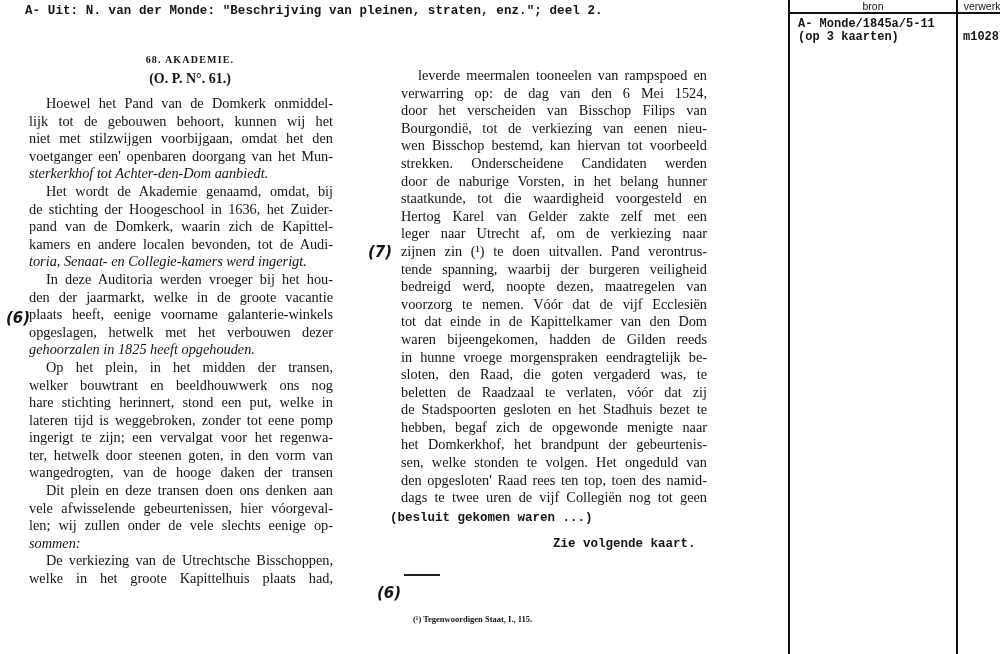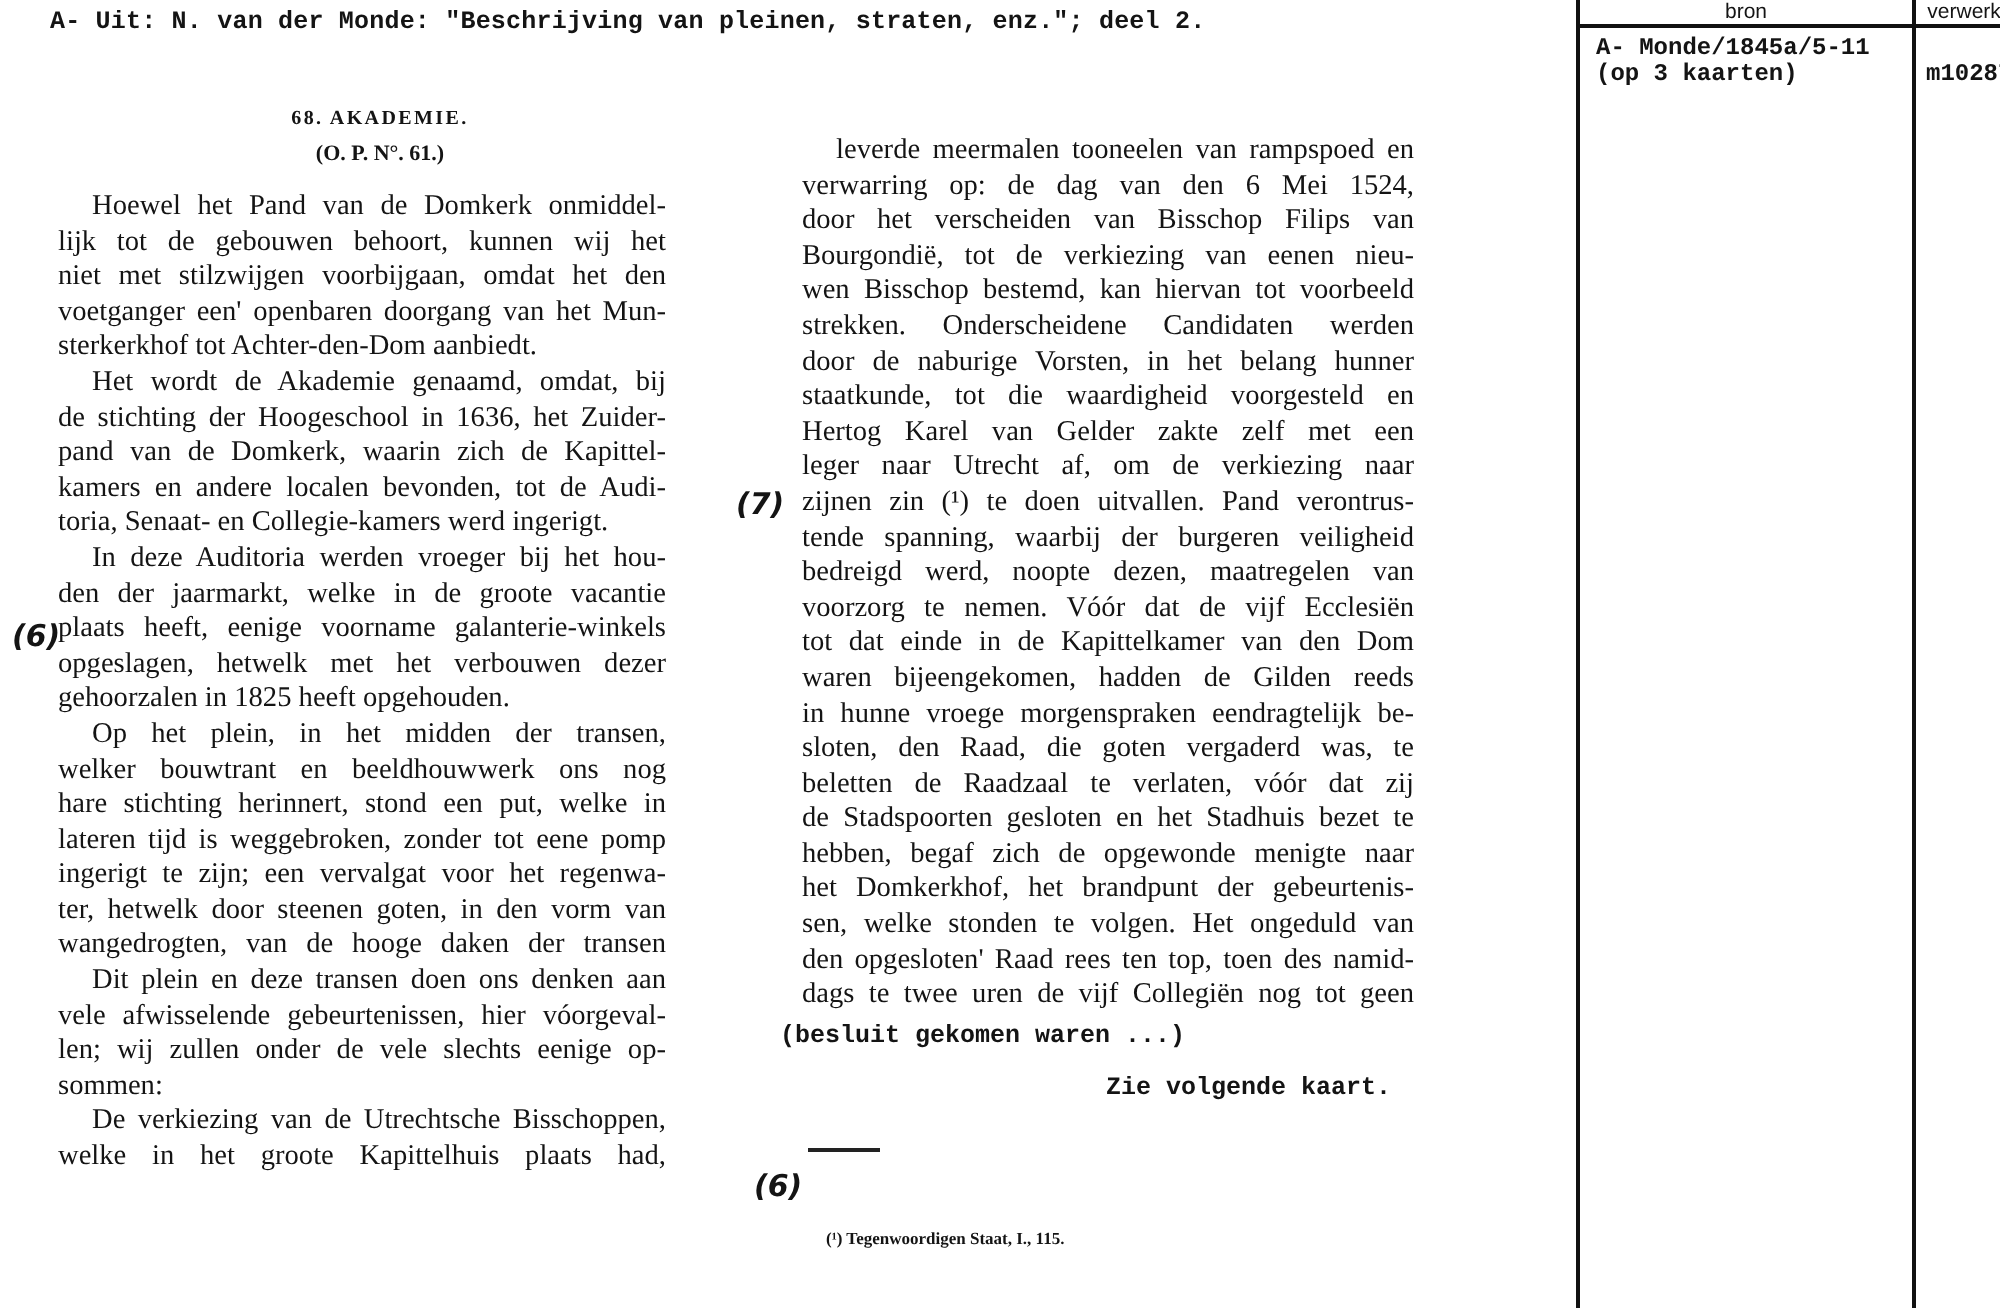--- a/index.html
+++ b/index.html
@@ -4,25 +4,25 @@
 <style>
   html, body { margin:0; padding:0; background:#ffffff; }
   body { width:1000px; height:654px; position:relative; overflow:hidden; color:#141414; }
   .mono { font-family:"Liberation Mono","DejaVu Sans Mono",monospace; font-weight:bold; }
   .serif { font-family:"Liberation Serif","DejaVu Serif",serif;margin-top:28px; }
   .sans { font-family:"Liberation Sans","DejaVu Sans",sans-serif; }
 
   #header-line { position:absolute; left:25px; top:4px; font-size:12.5px; white-space:nowrap; letter-spacing:0.1px; }
 
   #section-title { position:absolute; left:0; width:380px; top:26px; text-align:center; font-size:10px; font-weight:bold; letter-spacing:1.2px; }
-  #section-sub { position:absolute; left:0; width:380px; top:43px; text-align:center; font-size:11px; font-weight:bold; }
+  #section-sub { position:absolute; left:0; width:380px; top:43px; text-align:center; font-size:14px; font-weight:bold; }
 
   .col { position:absolute; font-size:14.3px; line-height:17.6px; }
   .col .line { display:block; text-align:justify; text-align-last:justify; white-space:nowrap; height:17.6px; }
-  .col .line.last { text-align-last:left; }
+  .col .line.last { text-align-last:left;font-style:italic; }
   .col .line.indent { padding-left:17px; }
 
   #col-left { left:29px; top:67px; width:304px; }
   #col-right { left:401px; top:39px; width:306px; }
 
   .margin-note { position:absolute; font-family:"DejaVu Sans",sans-serif; font-style:italic; font-size:15px; font-weight:bold; }
   #margin-6a { left:6px; top:309px; }
   #margin-7 { left:368px; top:243px; }
   #margin-6b { left:377px; top:584px; }
 

